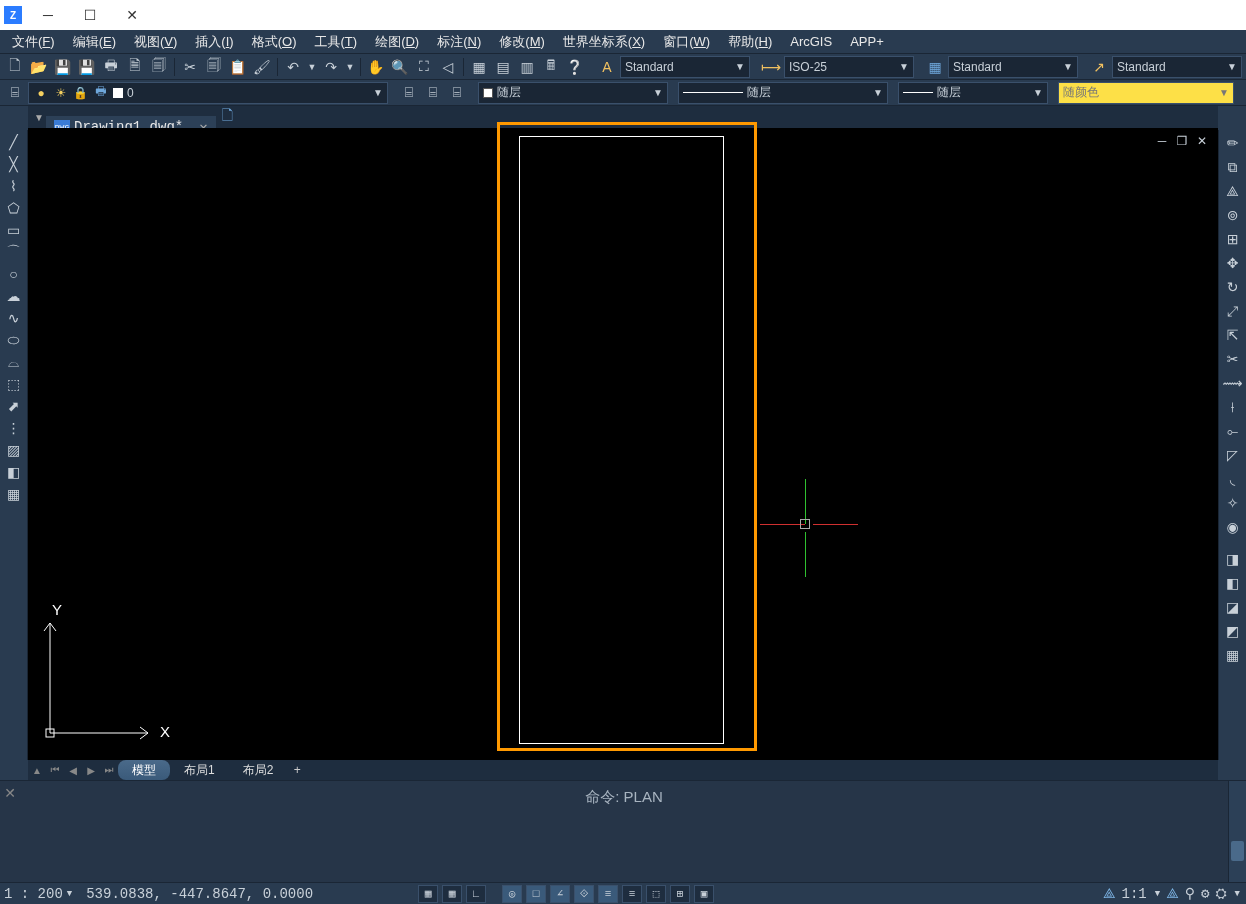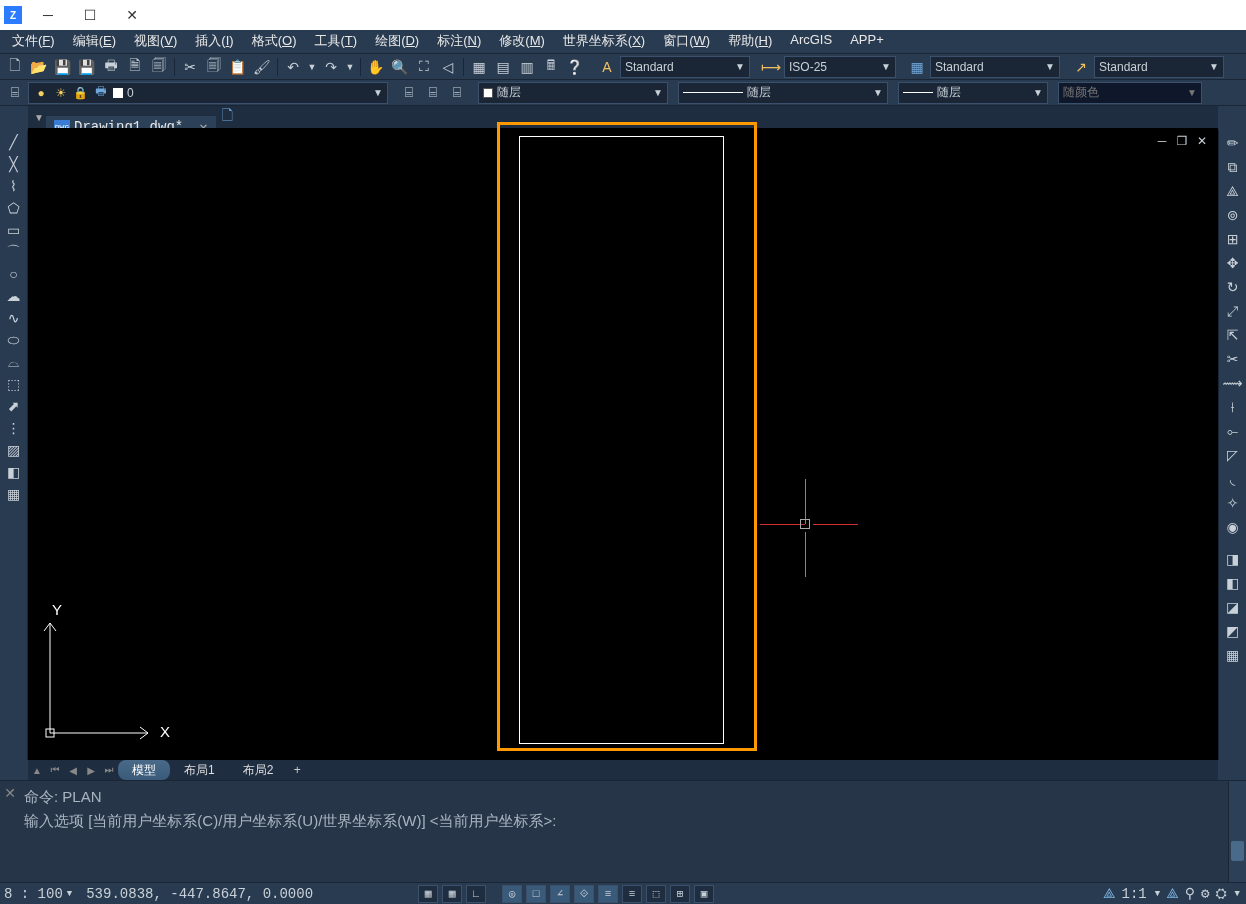--- a/index.html
+++ b/index.html
@@ -31,20 +31,21 @@
 .win-btns { display: flex; gap: 2px; }
 .win-btn {
   width: 40px; height: 28px; display: flex; align-items: center; justify-content: center;
   color: #333; font-size: 14px;
 }
 
 .menu-bar {
   height: 24px;
   background: #293b50;
   display: flex;
+  align-items: center;
   padding: 0 4px;
   gap: 2px;
   color: #e8e8e8;
   font-size: 13px;
   border-bottom: 1px solid #1a2635;
 }
 .menu-item { padding: 2px 8px; }
 .menu-item u { text-decoration: underline; }
 
 .toolbar-row {
@@ -187,21 +188,21 @@
   left: 0; right: 0;
   bottom: 22px;
   height: 102px;
   background: #263548;
   border-top: 1px solid #1a2635;
   display: flex;
   color: #b8c0c8;
   font-size: 15px;
 }
 .cmd-close { width: 20px; display: flex; align-items: flex-start; justify-content: center; padding-top: 4px; color: #888; font-size: 14px; }
-.cmd-text { flex: 1; padding: 4px; line-height: 1.6; font-family: "Microsoft YaHei", sans-serif; }
+.cmd-text { flex: 1; padding: 4px; line-height: 1.6; font-family: "Microsoft YaHei", sans-serif; text-align: center; }
 .cmd-text .hist { color: #a8b4c0; }
 .cmd-text .prompt { margin-top: 20px; }
 .cmd-scroll { width: 18px; background: #2c4057; border-left: 1px solid #1a2635; position: relative; }
 .cmd-scroll .thumb { position: absolute; left: 2px; right: 2px; top: 60px; height: 20px; background: #4a6a8a; border-radius: 2px; }
 
 .status-bar {
   position: absolute;
   left: 0; right: 0; bottom: 0;
   height: 22px;
   background: #293b50;
@@ -279,21 +280,21 @@
   <div class="tb-btn">🖩</div>
   <div class="tb-btn">❔</div>
   <div class="tb-sep2"></div>
   <div class="tb-btn" style="color:#f0c060;">A</div>
   <div class="tb-combo" style="width:130px;">
     <span>Standard</span>
       <span class="dd">▼</span>
   </div>
   <div class="tb-sep2"></div>
   <div class="tb-btn" style="color:#f0c060;">⟼</div>
-  <div class="tb-combo" style="width:112px;">
+  <div class="tb-combo" style="width:130px;">
     <span>ISO-25</span>
       <span class="dd">▼</span>
   </div>
   <div class="tb-sep2"></div>
   <div class="tb-btn" style="color:#6fa8dc;">▦</div>
   <div class="tb-combo" style="width:130px;">
     <span>Standard</span>
       <span class="dd">▼</span>
   </div>
   <div class="tb-sep2"></div>
@@ -331,21 +332,21 @@
     <span>随层</span>
       <span class="dd">▼</span>
   </div>
   <div class="tb-sep2"></div>
   <div class="tb-combo" style="width:150px;">
     <span style="border-top:1px solid #fff;width:30px;height:0;"></span>
     <span>随层</span>
       <span class="dd">▼</span>
   </div>
   <div class="tb-sep2"></div>
-  <div class="tb-combo" style="width:144px;background:#0f172a;color:#777;justify-content:center;">
+  <div class="tb-combo" style="width:176px;background:#fde047;color:#777;justify-content:center;">
     <span>随颜色</span>
       <span class="dd">▼</span>
   </div>
 </div>
 
 <div class="main-area">
 
   <div class="doc-tabs">
     <div class="tb-tri">▼</div>
     <div class="doc-tab active">
@@ -446,30 +447,29 @@
     <div class="lt-tab active">模型</div>
     <div class="lt-tab">布局1</div>
     <div class="lt-tab">布局2</div>
     <div class="lt-add">+</div>
   </div>
 
   <div class="cmd-panel">
     <div class="cmd-close">✕</div>
     <div class="cmd-text">
       <div class="hist">命令: PLAN</div>
-      <div class="hist">输入选项 [当前用户坐标系(C)/用户坐标系(U)/世界坐标系(W)] &lt;当前用户坐标系&gt;:</div>
     </div>
     <div class="cmd-scroll">
         <div class="thumb"></div>
       </div>
   </div>
 
   <div class="status-bar">
     <div class="status-left">
-      <span>8 : 100</span>
+      <span>1 : 200</span>
       <span class="sb-tri">▼</span>
       <span style="width:10px;"></span>
       <span>539.0838, -447.8647, 0.0000</span>
     </div>
     <div class="status-center">
       <div class="sb-btn">▦</div>
       <div class="sb-btn">▦</div>
       <div class="sb-btn">∟</div>
       <div style="width:8px;"></div>
       <div class="sb-btn on">◎</div>

